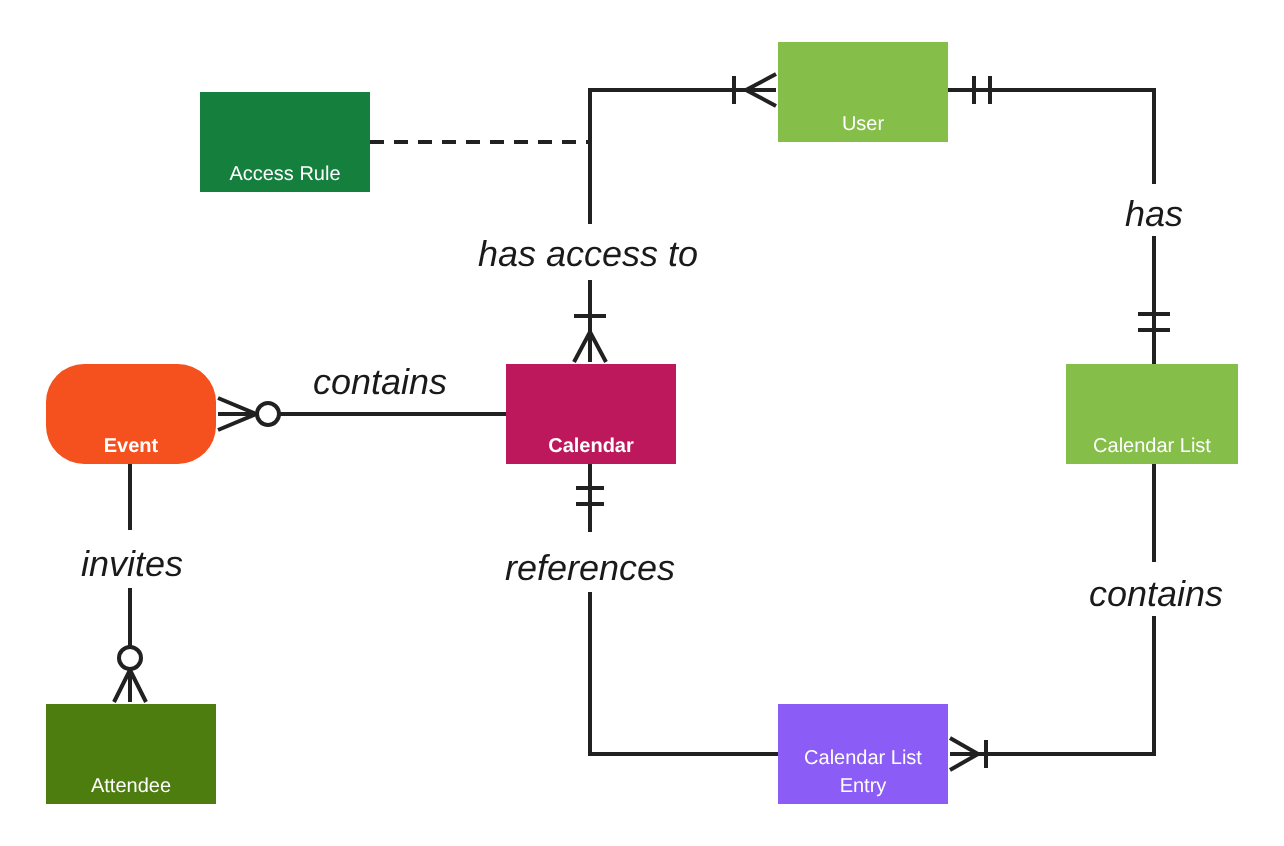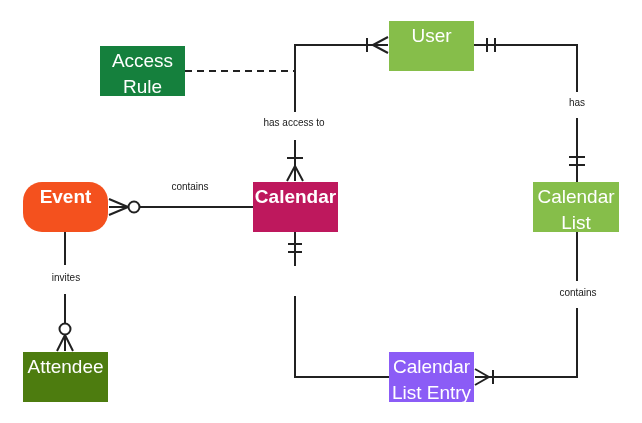--- a/index.html
+++ b/index.html
@@ -10,36 +10,36 @@
     position:relative; width:642px; height:423px; overflow:hidden;
     background:var(--background);
     font-family:"Liberation Sans","DejaVu Sans",sans-serif;
   }
   .stage svg{position:absolute;left:0;top:0;}
   svg .stroke{stroke:var(--line);stroke-width:2;fill:none;}
   svg .dashed{stroke-dasharray:7 5;}
   svg .oc{fill:var(--background);}
   .entity{
     position:absolute; width:85px; height:50px;
-    display:flex; align-items:flex-start; justify-content:center; text-align:center;
-    color:var(--entity-text); font-size:19px; line-height:1.35;
+    display:flex; align-items:flex-end; justify-content:center; text-align:center;
+    color:var(--entity-text); font-size:10px; line-height:1.35;
     box-sizing:border-box; padding:2px;
   }
   .entity.orange{font-weight:700;}
   .e-access-rule{left:100px;top:46px;}
   .e-user{left:389px;top:21px;}
   .e-event{left:23px;top:182px;border-radius:19px;}
   .e-calendar{left:253px;top:182px;}
   .e-calendar-list{left:533px;top:182px;width:86px;}
   .e-attendee{left:23px;top:352px;}
   .e-cl-entry{left:389px;top:352px;}
   .edge-label{
     position:absolute; transform:translateX(-50%);
-    font-size:10px; color:var(--label-text); white-space:nowrap;
-    background:var(--background); padding:0 3px;
+    font-size:18px; color:var(--label-text); white-space:nowrap;
+    background:var(--background); padding:0 3px;font-style:italic;
   }
   .l-contains-1{left:190px;top:181px;}
   .l-invites{left:66px;top:272px;}
   .l-has-access{left:294px;top:117px;}
   .l-has{left:577px;top:97px;}
   .l-contains-2{left:578px;top:287px;}
   .l-references{left:295px;top:274px;}
 </style>
 </head>
 <body>
@@ -127,13 +127,14 @@
   </div>
   <div class="entity green e-cl-entry" style="background: #8b5cf6;">
     <span>Calendar List Entry</span>
   </div>
 
   <div class="edge-label l-contains-1">contains</div>
   <div class="edge-label l-invites">invites</div>
   <div class="edge-label l-has-access">has access to</div>
   <div class="edge-label l-has">has</div>
   <div class="edge-label l-contains-2">contains</div>
+  <div class="edge-label l-references">references</div>
 </div>
 
 </body></html>

